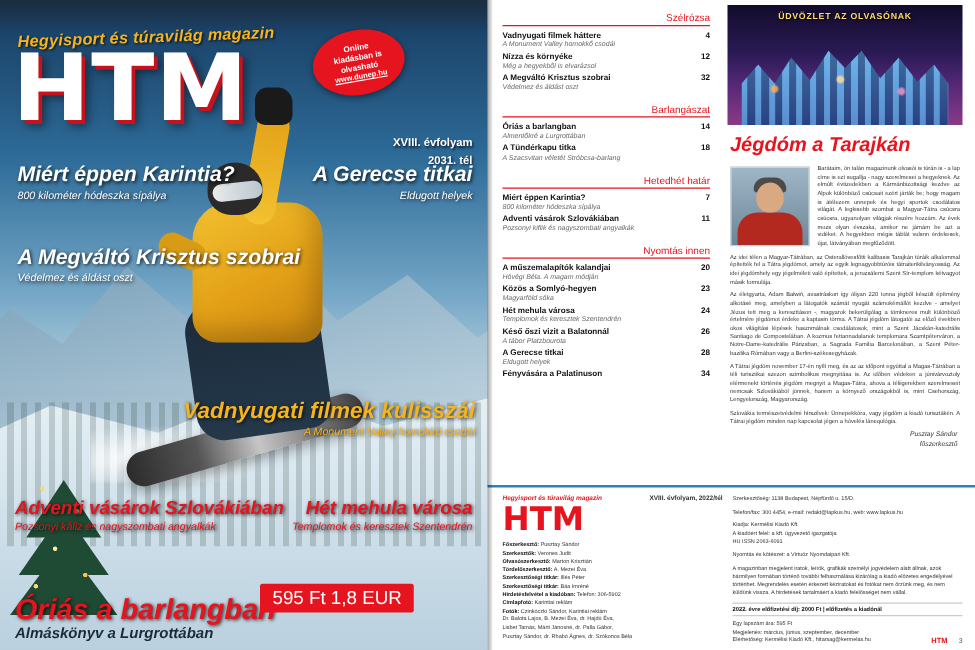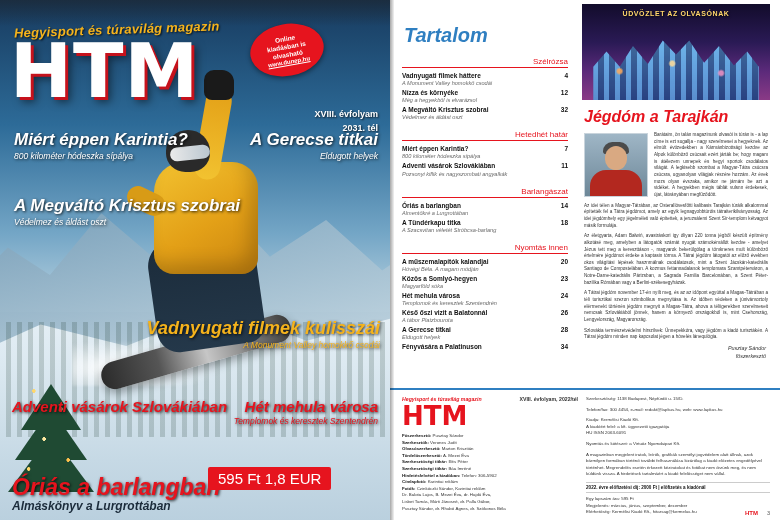--- a/index.html
+++ b/index.html
@@ -606,38 +606,38 @@
       <span class="cl-sub">Védelmez és áldást oszt</span>
     </div>
 
     <div class="cover-line cv-vadnyugat">
       <span>Vadnyugati filmek kulisszái</span>
       <span class="cl-sub">A Monument Valley homokkő csodái</span>
     </div>
 
     <div class="cover-line cv-advent">
       <span>Adventi vásárok Szlovákiában</span>
+      <span class="cl-sub">Pozsonyi káliz és nagyszombati angyalkák</span>
     </div>
 
     <div class="cover-line cv-mehula">
       <span>Hét mehula városa</span>
       <span class="cl-sub">Templomok és keresztek Szentendrén</span>
     </div>
 
     <div class="cover-line cv-alma">Almáskönyv a Lurgrottában</div>
     <div class="cover-line cv-orias">Óriás a barlangban</div>
 
     <div class="price-badge">595 Ft 1,8 EUR</div>
   </div>
 
   <div class="toc-page">
     <div class="toc-body">
 
       <div class="toc-left">
-        <div class="toc-title">Tartalom</div>
 
         <div class="sec">
           <div class="sec-head">Szélrózsa</div>
           <div class="entry">
             <div class="txt">
               <div class="t1">Vadnyugati filmek háttere</div>
               <div class="t2">A Monument Valley homokkő csodái</div>
             </div>
             <div class="pg">4</div>
           </div>
@@ -651,52 +651,52 @@
           <div class="entry">
             <div class="txt">
               <div class="t1">A Megváltó Krisztus szobrai</div>
               <div class="t2">Védelmez és áldást oszt</div>
             </div>
             <div class="pg">32</div>
           </div>
         </div>
 
         <div class="sec">
+          <div class="sec-head">Barlangászat</div>
+          <div class="entry">
+            <div class="txt">
+              <div class="t1">Óriás a barlangban</div>
+              <div class="t2">Almentőkré a Lurgrottában</div>
+            </div>
+            <div class="pg">14</div>
+          </div>
+          <div class="entry">
+            <div class="txt">
+              <div class="t1">A Tündérkapu titka</div>
+              <div class="t2">A Szacsvitan véletét Stróbcsa-barlang</div>
+            </div>
+            <div class="pg">18</div>
+          </div>
+        </div>
+
+        <div class="sec">
           <div class="sec-head">Hetedhét határ</div>
           <div class="entry">
             <div class="txt">
               <div class="t1">Miért éppen Karintia?</div>
               <div class="t2">800 kilométer hódeszka sípálya</div>
             </div>
             <div class="pg">7</div>
           </div>
           <div class="entry">
             <div class="txt">
               <div class="t1">Adventi vásárok Szlovákiában</div>
               <div class="t2">Pozsonyi kiflik és nagyszombati angyalkák</div>
             </div>
             <div class="pg">11</div>
-          </div>
-        </div>
-
-        <div class="sec">
-          <div class="sec-head">Barlangászat</div>
-          <div class="entry">
-            <div class="txt">
-              <div class="t1">Óriás a barlangban</div>
-              <div class="t2">Almentőkré a Lurgrottában</div>
-            </div>
-            <div class="pg">14</div>
-          </div>
-          <div class="entry">
-            <div class="txt">
-              <div class="t1">A Tündérkapu titka</div>
-              <div class="t2">A Szacsvitan véletét Stróbcsa-barlang</div>
-            </div>
-            <div class="pg">18</div>
           </div>
         </div>
 
         <div class="sec">
           <div class="sec-head">Nyomtás innen</div>
           <div class="entry">
             <div class="txt">
               <div class="t1">A műszemalapítók kalandjai</div>
               <div class="t2">Hóvégi Béla. A magam módján</div>
             </div>

